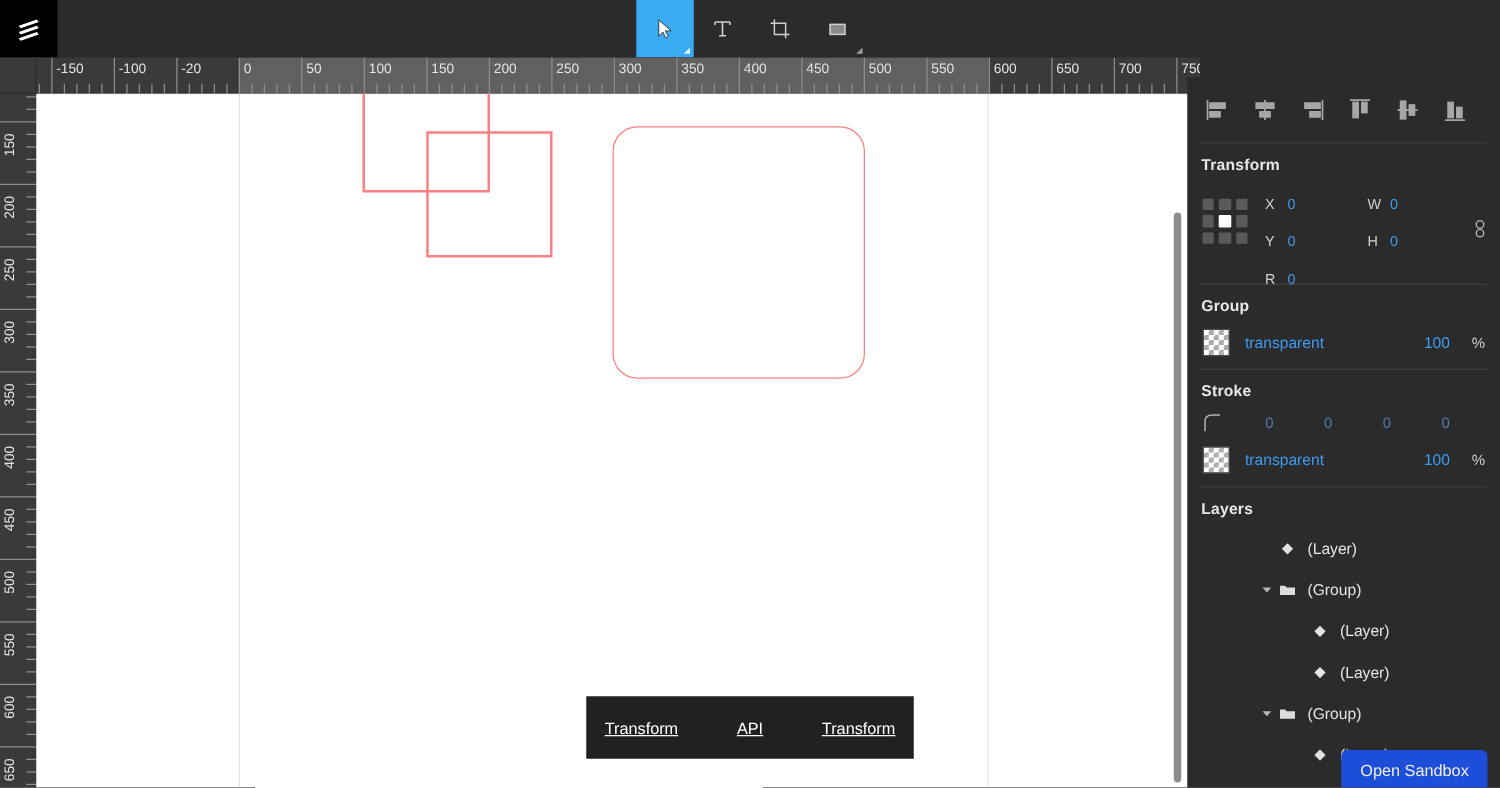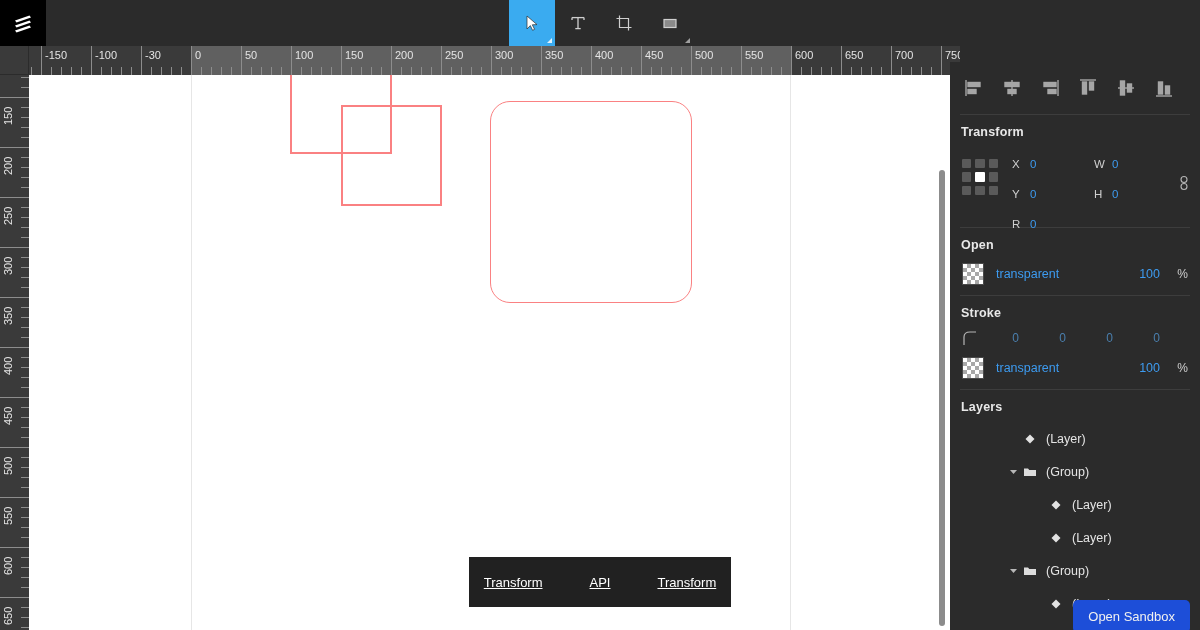--- a/index.html
+++ b/index.html
@@ -234,21 +234,21 @@
       <div class="tickmin" style="left: 32px;"></div>
       <div class="tickmin" style="left: 42px;"></div>
       <div class="tickmin" style="left: 52px;"></div>
       <div class="tickmaj" style="left: 62px;"></div>
       <div class="rlabel" style="left: 66px;">-100</div>
       <div class="tickmin" style="left: 72px;"></div>
       <div class="tickmin" style="left: 82px;"></div>
       <div class="tickmin" style="left: 92px;"></div>
       <div class="tickmin" style="left: 102px;"></div>
       <div class="tickmaj" style="left: 112px;"></div>
-      <div class="rlabel" style="left: 116px;">-30</div>
+      <div class="rlabel" style="left: 116px;">-20</div>
       <div class="tickmin" style="left: 122px;"></div>
       <div class="tickmin" style="left: 132px;"></div>
       <div class="tickmin" style="left: 142px;"></div>
       <div class="tickmin" style="left: 152px;"></div>
       <div class="tickmaj" style="left: 162px;"></div>
       <div class="rlabel" style="left: 166px;">0</div>
       <div class="tickmin" style="left: 172px;"></div>
       <div class="tickmin" style="left: 182px;"></div>
       <div class="tickmin" style="left: 192px;"></div>
       <div class="tickmin" style="left: 202px;"></div>
@@ -523,21 +523,21 @@
         <svg width="12" height="16" viewBox="0 0 12 16">
           <g stroke="#b5b5b5" stroke-width="1.1" fill="none">
             <rect x="3" y="1.5" width="6" height="6" rx="3"></rect>
             <rect x="3" y="8.5" width="6" height="6" rx="3"></rect>
           </g>
         </svg>
       </span>
     </div>
     <div class="divider"></div>
 
-    <div class="sec-title">Open</div>
+    <div class="sec-title">Group</div>
     <div class="swatch-row">
       <span class="checker"></span>
       <span class="swatch-name">transparent</span>
       <span class="swatch-op">100</span>
       <span class="swatch-pct">%</span>
     </div>
     <div class="divider"></div>
 
     <div class="sec-title">Stroke</div>
     <div class="stroke-nums">

